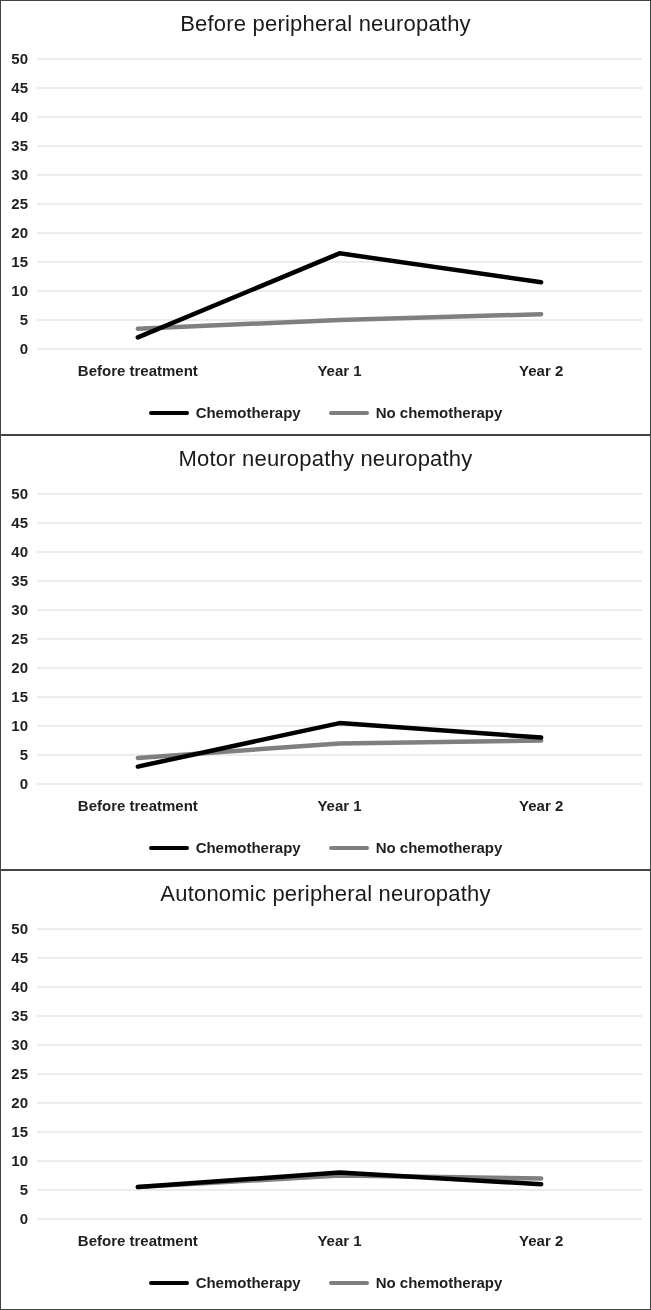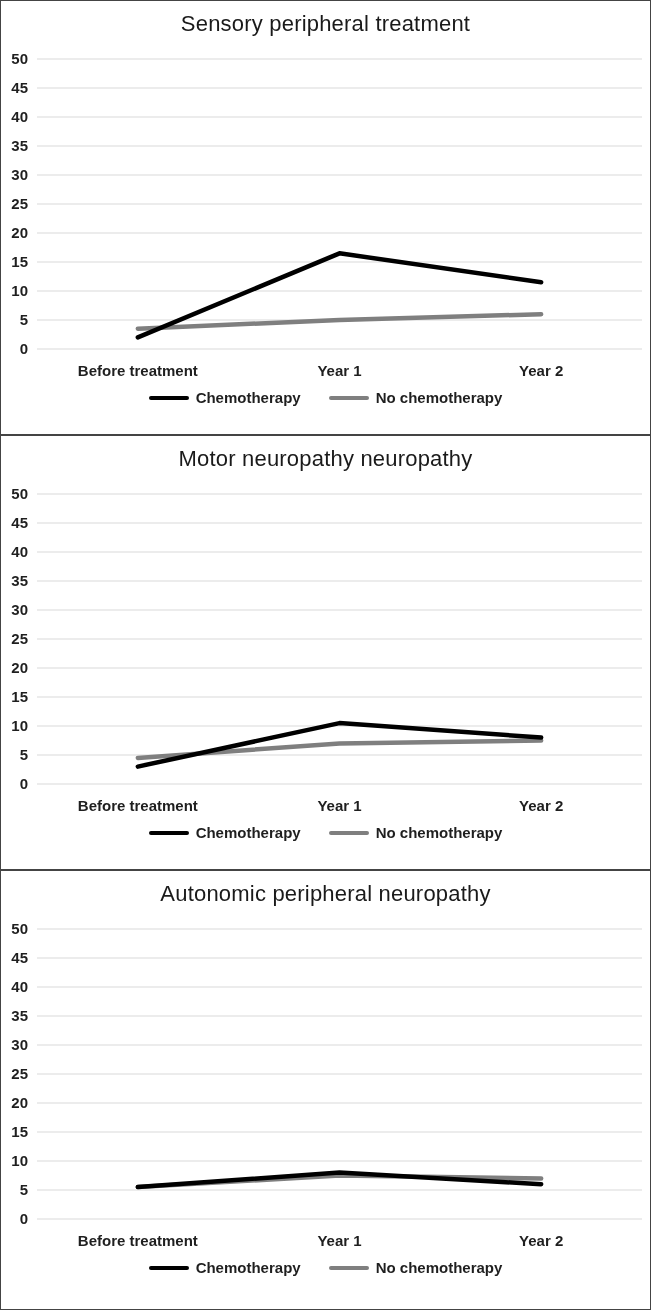--- a/index.html
+++ b/index.html
@@ -5,32 +5,32 @@
   html,body{margin:0;padding:0;background:#fff;}
   body{width:651px;font-family:"Liberation Sans",sans-serif;}
   .page{width:651px;}
   .panel{box-sizing:border-box;width:651px;height:435px;border:1px solid #444;background:#fff;
          display:flex;flex-direction:column;overflow:hidden;}
   .panel.last{height:440px;}
   .chart-title{margin:10px 0 4px 0;text-align:center;font-size:22px;font-weight:400;color:#1a1a1a;letter-spacing:.2px;}
   svg.chart{display:block;flex:0 0 auto;}
   svg text{fill:#1f1f1f;font-family:"Liberation Sans",sans-serif;}
   .ytick,.xtick{font-size:15px;font-weight:700;}
-  .legend{display:flex;justify-content:center;align-items:center;gap:28px;margin-top:2px;}
+  .legend{display:flex;justify-content:center;align-items:center;gap:28px;margin-top:17px;}
   .legend-item{display:flex;align-items:center;gap:7px;}
   .swatch{display:inline-block;width:40px;height:4px;border-radius:2px;background:#000;}
   .legend-label{font-size:15px;font-weight:700;color:#1f1f1f;}
 </style>
 </head>
 <body>
 
 <div class="page">
 
   <section class="panel">
-    <h2 class="chart-title">Sensory peripheral treatment</h2>
+    <h2 class="chart-title">Before peripheral neuropathy</h2>
     <svg class="chart" width="649" height="346" viewBox="0 0 649 346">
         <line x1="36" y1="308" x2="641" y2="308" stroke="#d9d9d9" stroke-width="1"></line>
         <text x="27" y="313" text-anchor="end" class="ytick">0</text>
         <line x1="36" y1="279" x2="641" y2="279" stroke="#d9d9d9" stroke-width="1"></line>
         <text x="27" y="284" text-anchor="end" class="ytick">5</text>
         <line x1="36" y1="250" x2="641" y2="250" stroke="#d9d9d9" stroke-width="1"></line>
         <text x="27" y="255" text-anchor="end" class="ytick">10</text>
         <line x1="36" y1="221" x2="641" y2="221" stroke="#d9d9d9" stroke-width="1"></line>
         <text x="27" y="226" text-anchor="end" class="ytick">15</text>
         <line x1="36" y1="192" x2="641" y2="192" stroke="#d9d9d9" stroke-width="1"></line>

